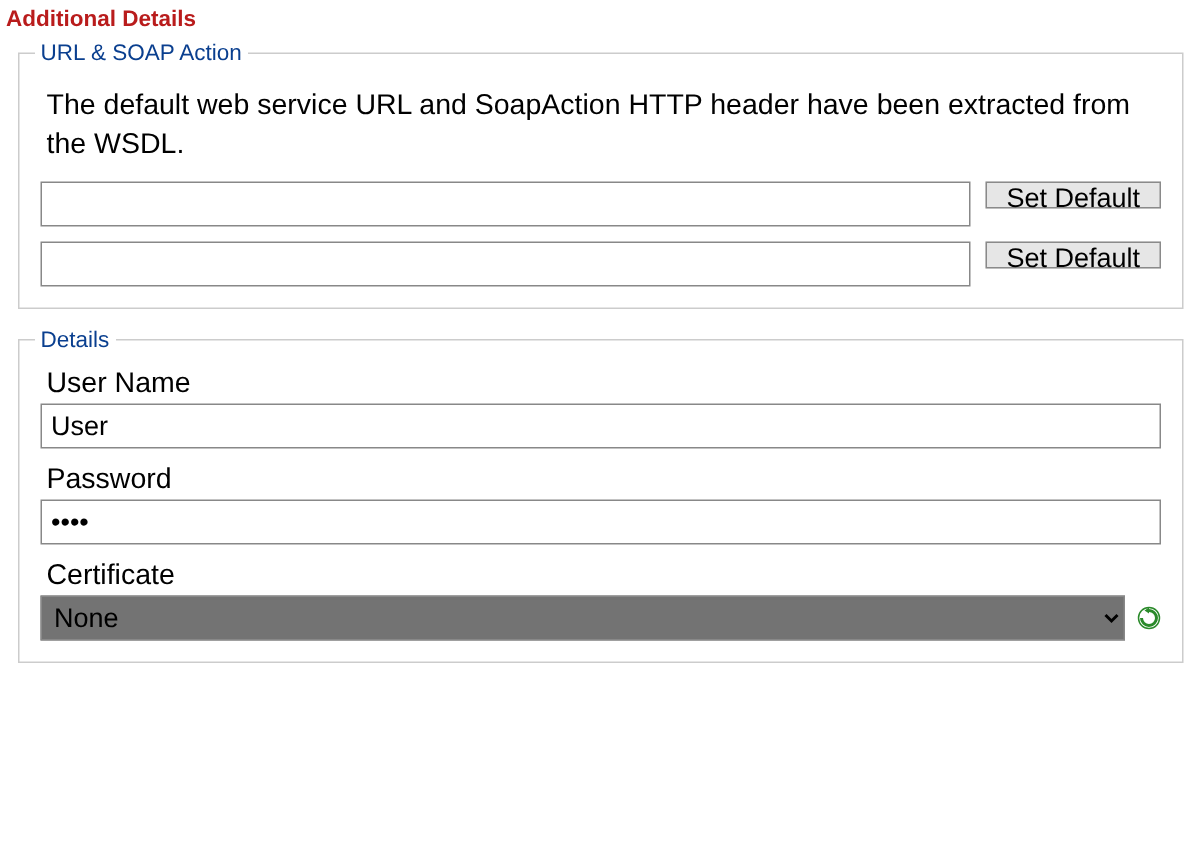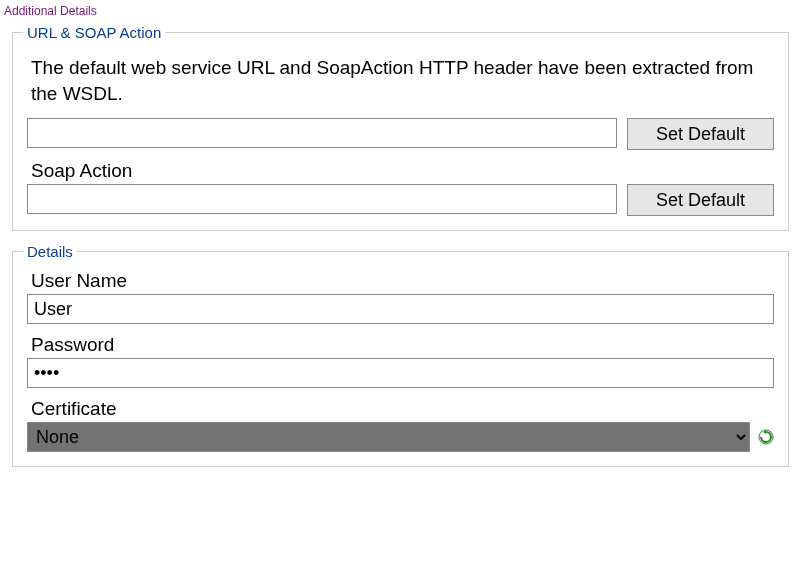--- a/index.html
+++ b/index.html
@@ -9,23 +9,23 @@
     }
     body {
       font-family: "Segoe UI", Tahoma, Arial, sans-serif;
       font-size: 18px;
       color: #000;
       background: #fff;
       width: 801px;
       padding: 0;
     }
     .section-title {
-      font-weight: normal;
-      color: #701a75;
-      font-size: 12px;
+      font-weight: bold;
+      color: #b91c1c;
+      font-size: 15px;
       padding: 4px 4px 6px 4px;
     }
     fieldset.group {
       border: 1px solid #ccc;
       margin: 0 12px 12px 12px;
       padding: 10px 14px 14px 14px;
       position: relative;
     }
     fieldset.group legend {
       font-weight: normal;
@@ -66,22 +66,22 @@
       font-size: 18px;
       font-family: inherit;
       outline: none;
     }
     .full-width-input {
       width: 100%;
     }
     .btn {
       background: #e6e6e6;
       border: 1px solid #8a8a8a;
-      height: 32px;
-      padding: 0 28px;
+      height: 18px;
+      padding: 0 13px;
       font-size: 18px;
       font-family: inherit;
       cursor: pointer;
       white-space: nowrap;
     }
     .field-block {
       margin-bottom: 10px;
     }
     .field-block:last-child {
       margin-bottom: 0;
@@ -114,21 +114,20 @@
 <fieldset class="group">
   <legend>URL &amp; SOAP Action</legend>
 
   <div class="helper-text">The default web service URL and SoapAction HTTP header have been extracted from the WSDL.</div>
 
   <div class="row-with-button">
     <input type="text" value="" style="">
     <button class="btn">Set Default</button>
   </div>
 
-  <div class="field-label">Soap Action</div>
   <div class="row-with-button">
     <input type="text" value="" style="">
     <button class="btn">Set Default</button>
   </div>
 </fieldset>
 
 <fieldset class="group">
   <legend>Details</legend>
 
   <div class="field-block">

